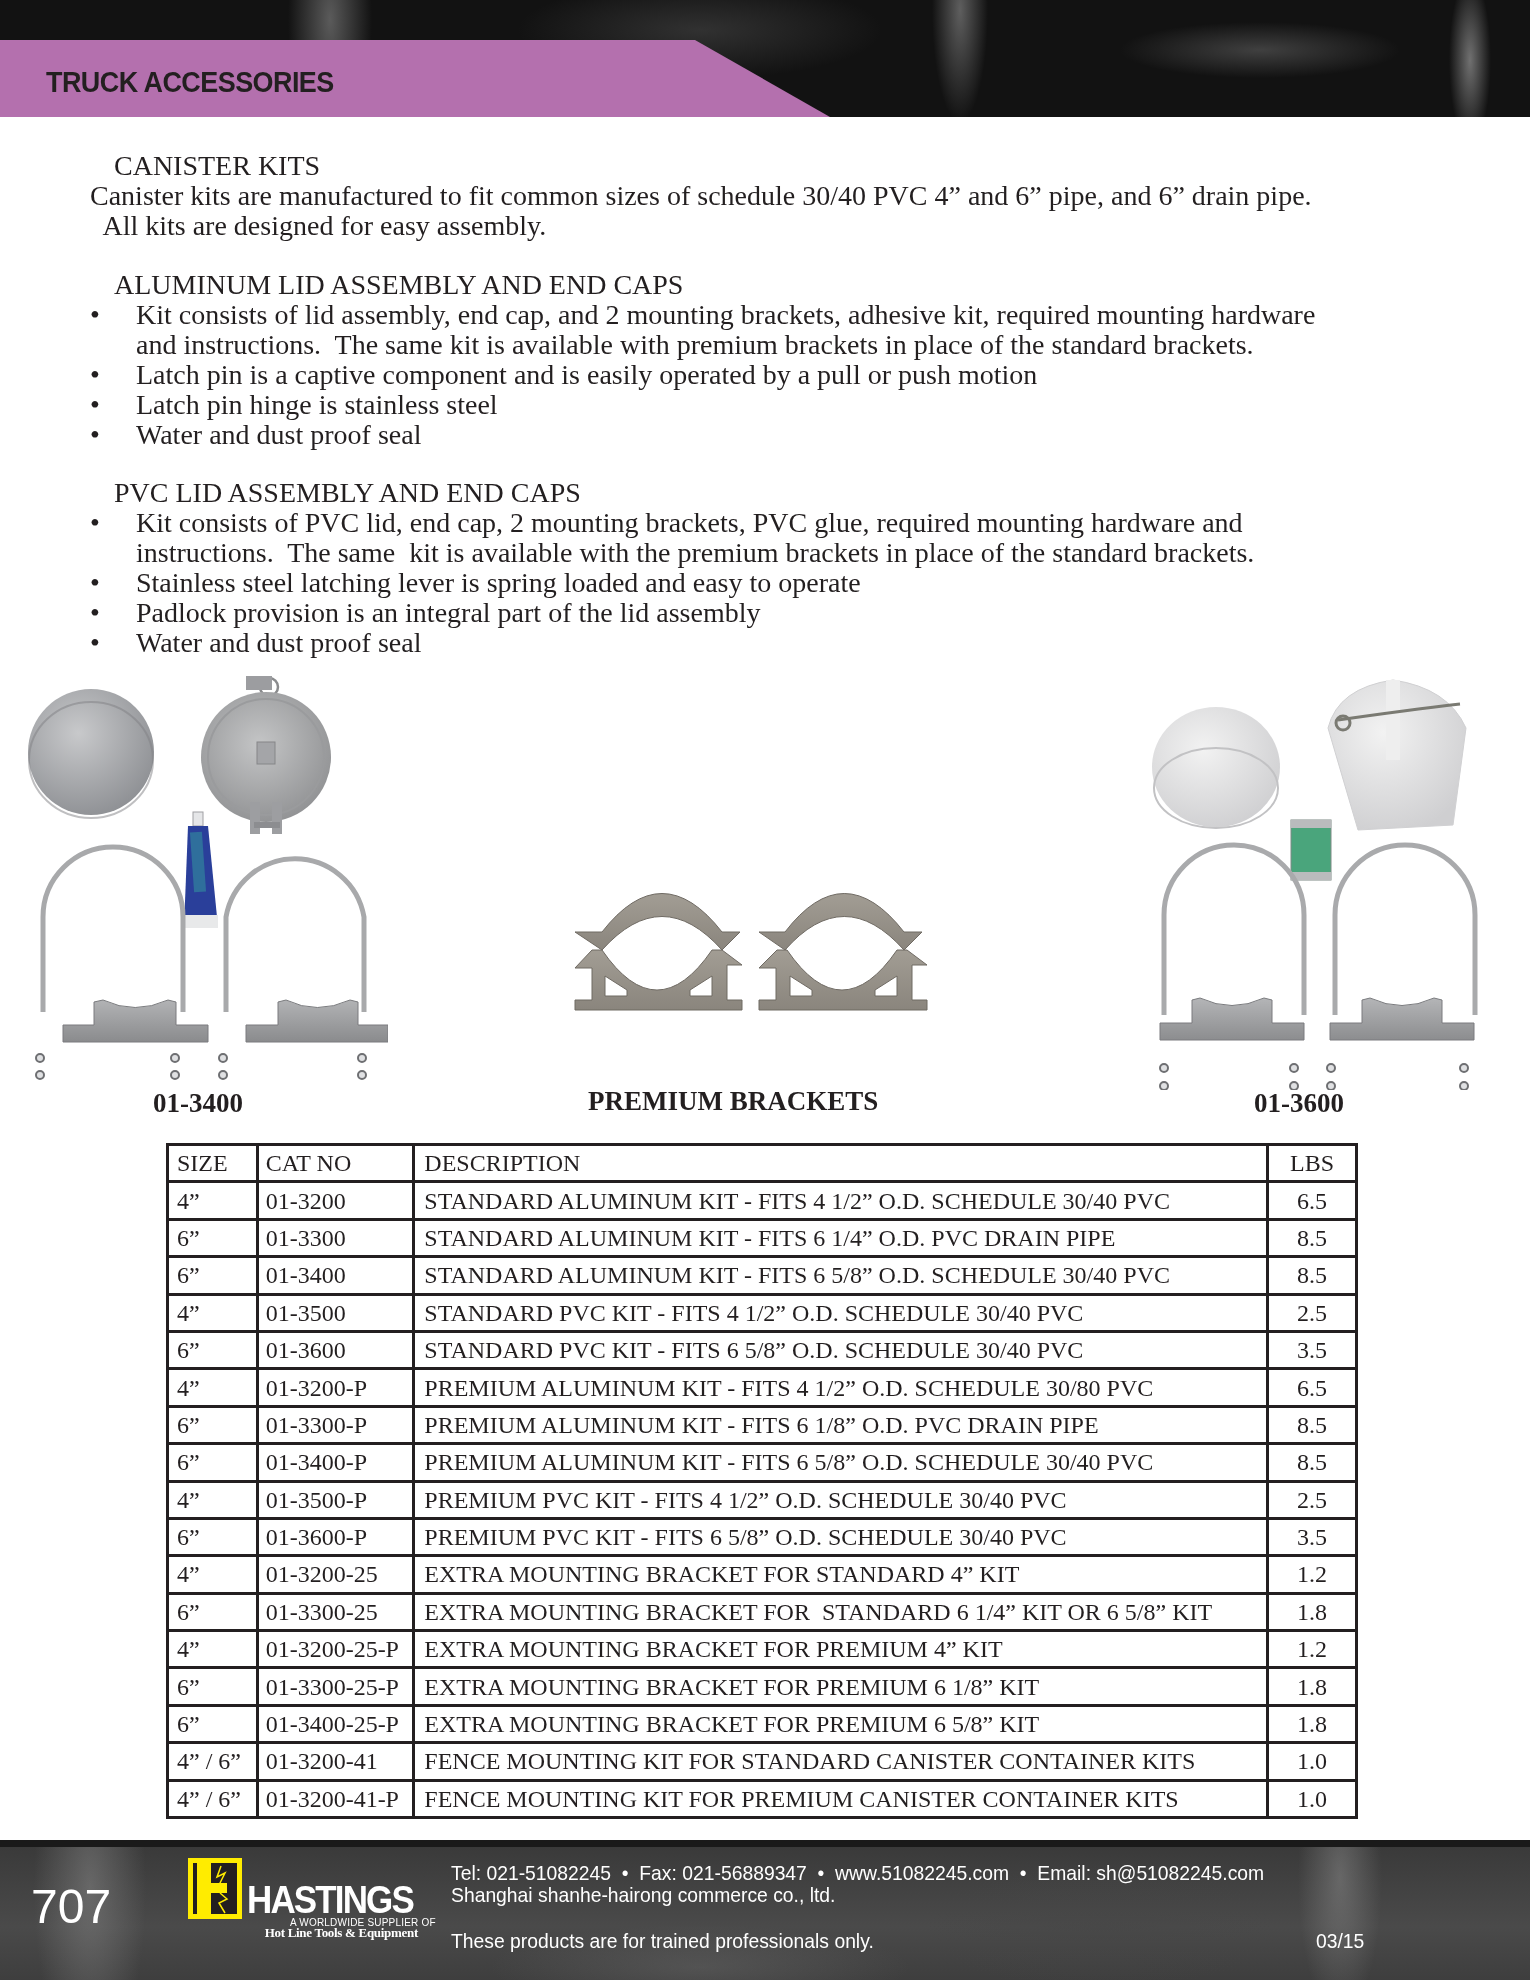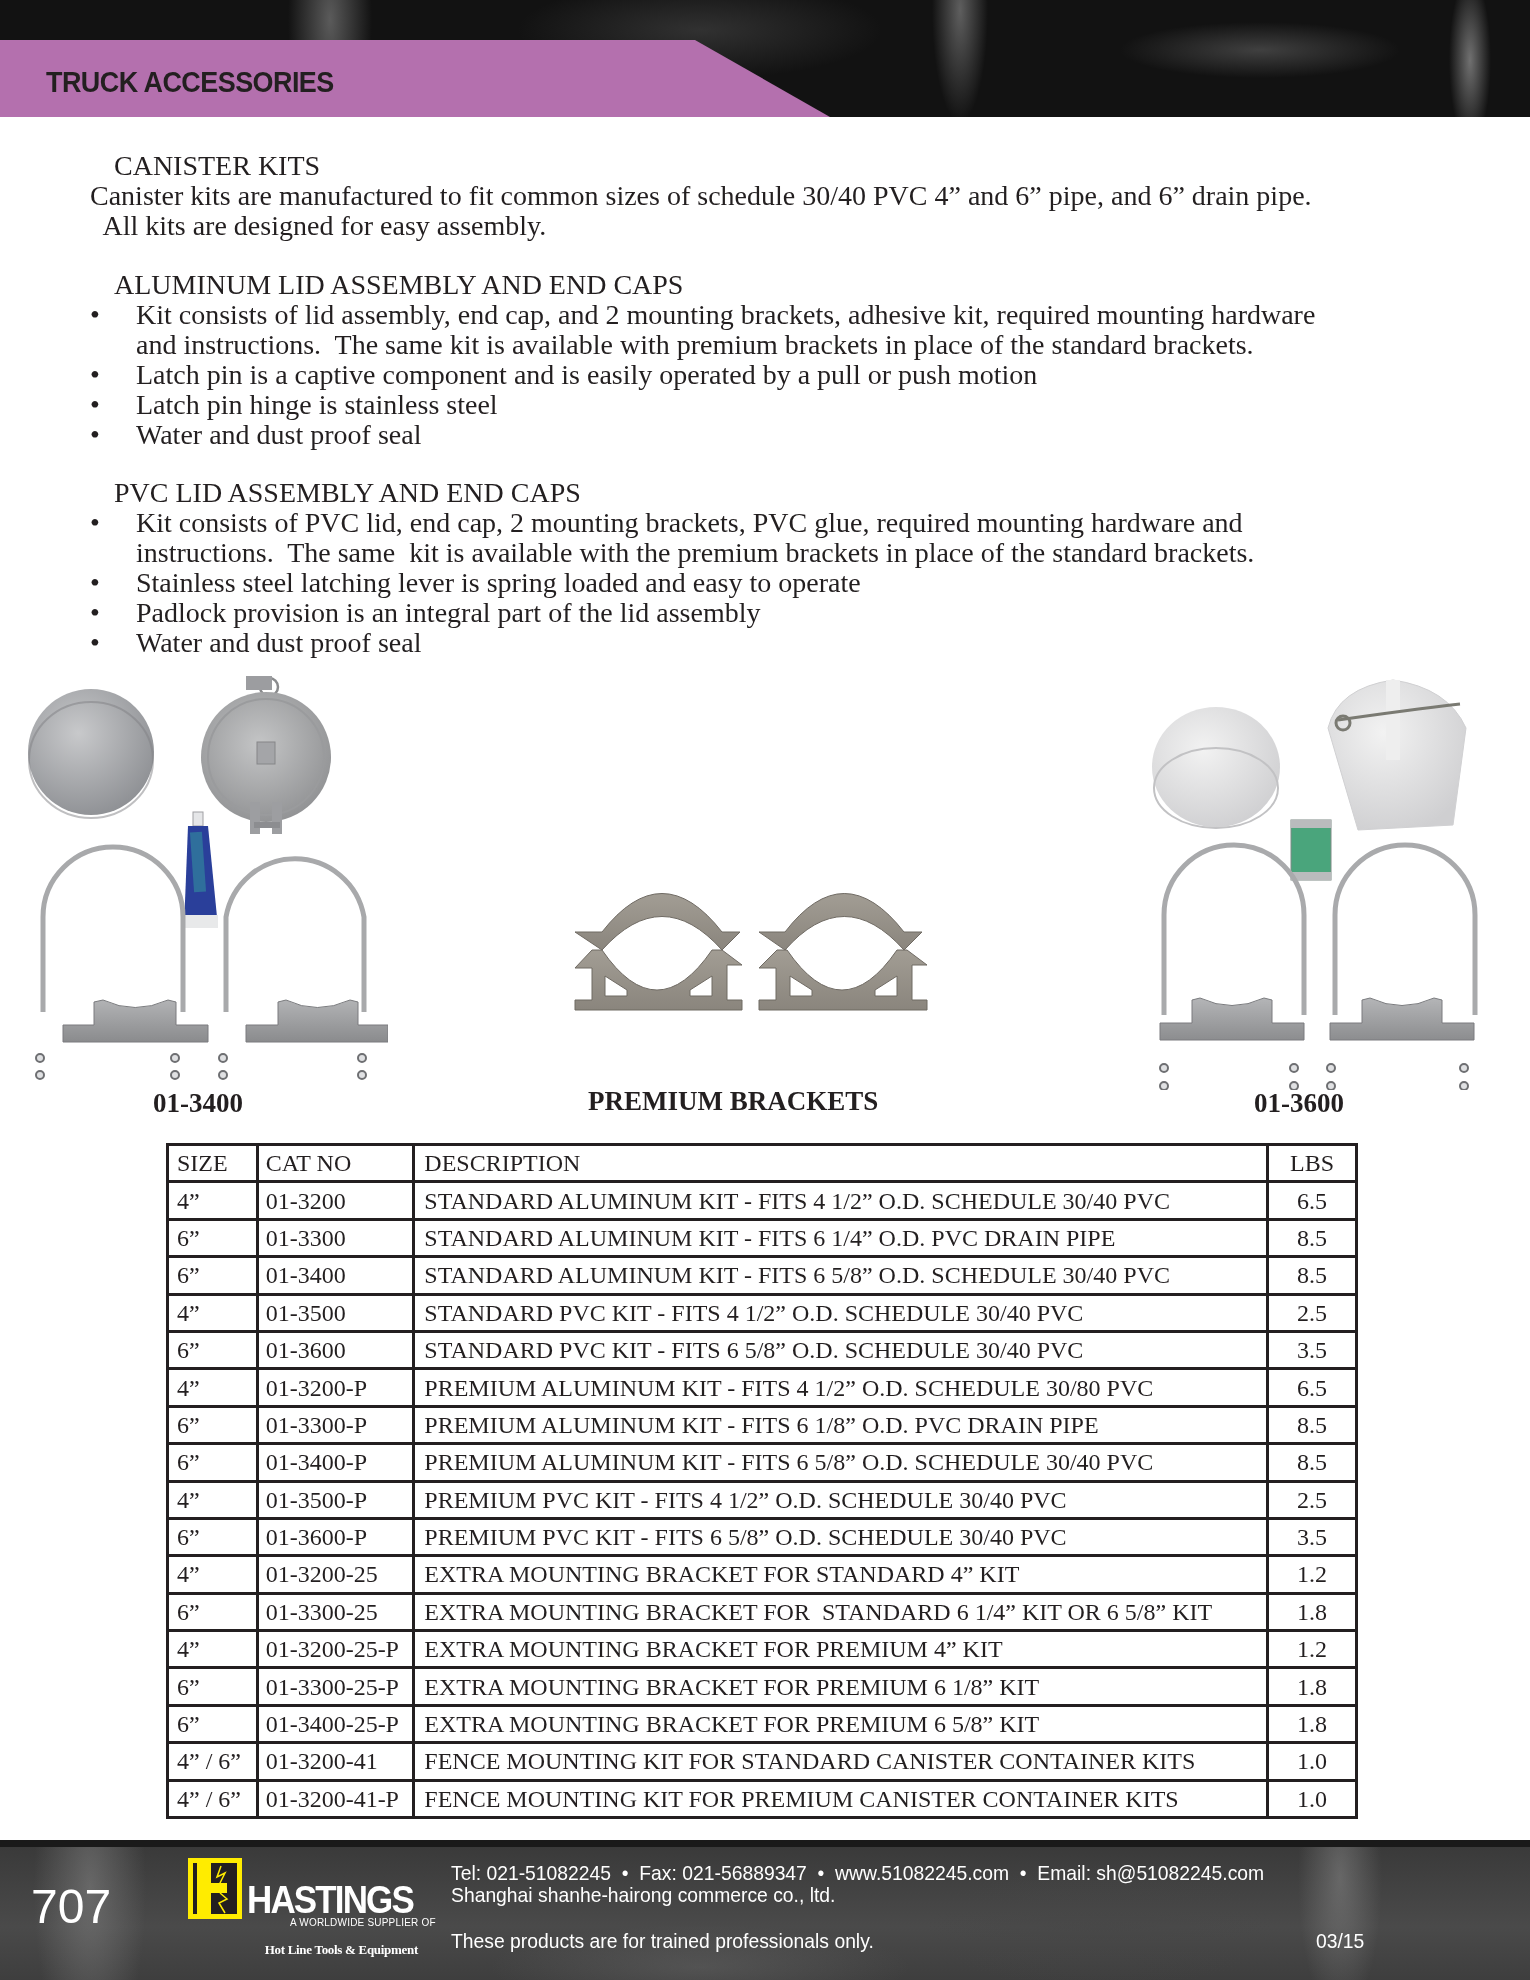--- a/index.html
+++ b/index.html
@@ -84,21 +84,21 @@
     position: absolute; left: 247px; top: 1880px;
     font-family: "Liberation Sans", sans-serif; font-weight: bold; font-size: 38px; color: #ffffff;
     letter-spacing: -2px; line-height: 40px; transform: scaleX(0.92); transform-origin: left top;
   }
   .logo-tag {
     position: absolute; left: 290px; top: 1917px; width: 128px; text-align: center;
     font-family: "Liberation Sans", sans-serif; font-size: 10px; color: #ffffff; letter-spacing: 0.2px; white-space: nowrap;
   }
   .logo-sub {
     position: absolute; left: 248px; top: 1925px; width: 170px; text-align: right;
-    font-family: "Liberation Serif", serif; font-weight: bold; font-size: 13px; color: #ffffff; white-space: nowrap; letter-spacing: -0.3px; margin-top: 17px;
+    font-family: "Liberation Serif", serif; font-weight: bold; font-size: 13px; color: #ffffff; white-space: nowrap; letter-spacing: -0.3px;
   }
   .ftr-line {
     position: absolute; left: 451px; font-family: "Liberation Sans", sans-serif;
     font-size: 21px; line-height: 22px; color: #ffffff; white-space: pre;
     transform: scaleX(0.92); transform-origin: left top;
   }
   .ftr-date {
     position: absolute; left: 1316px; top: 1930px; font-family: "Liberation Sans", sans-serif;
     font-size: 21px; line-height: 22px; color: #ffffff; transform: scaleX(0.92); transform-origin: left top;
   }

